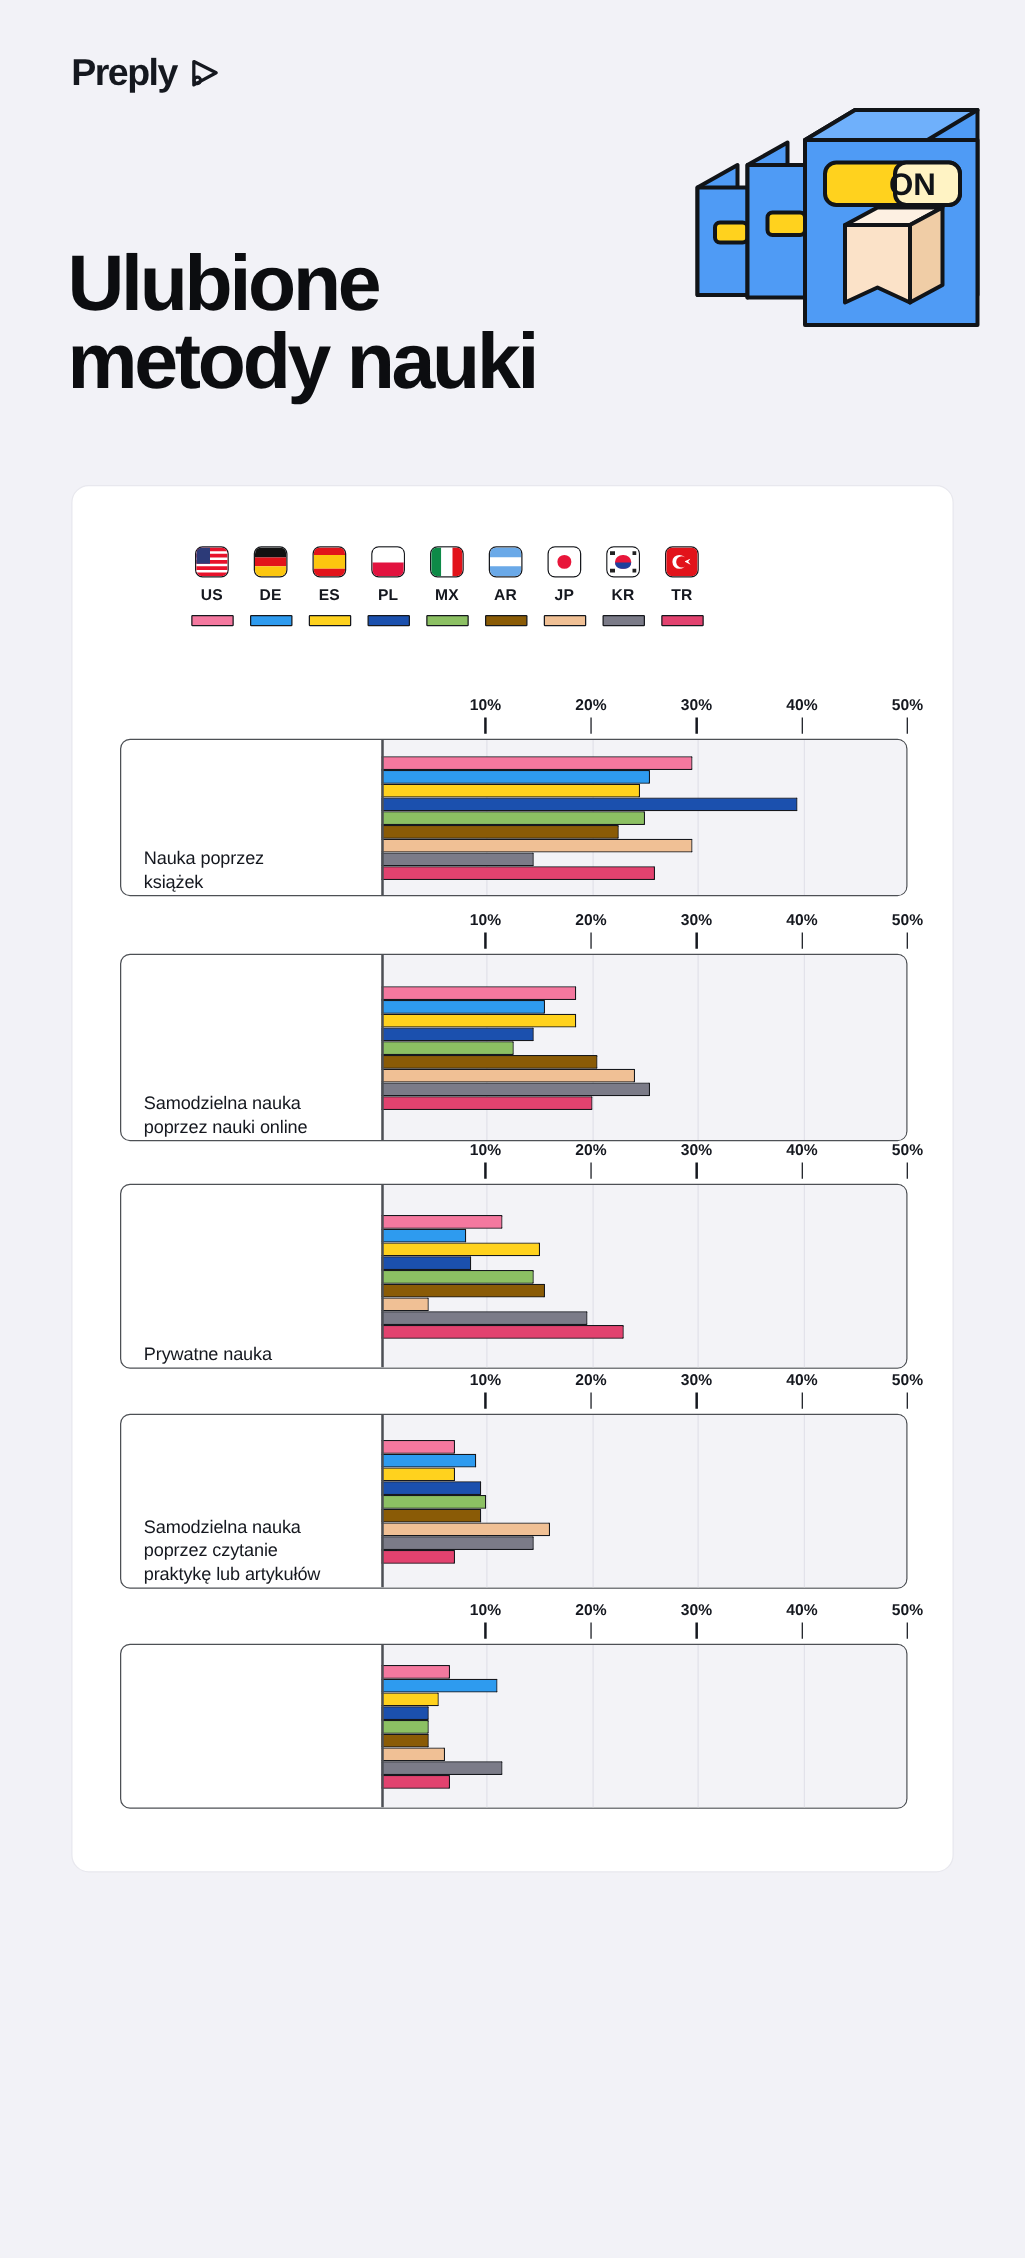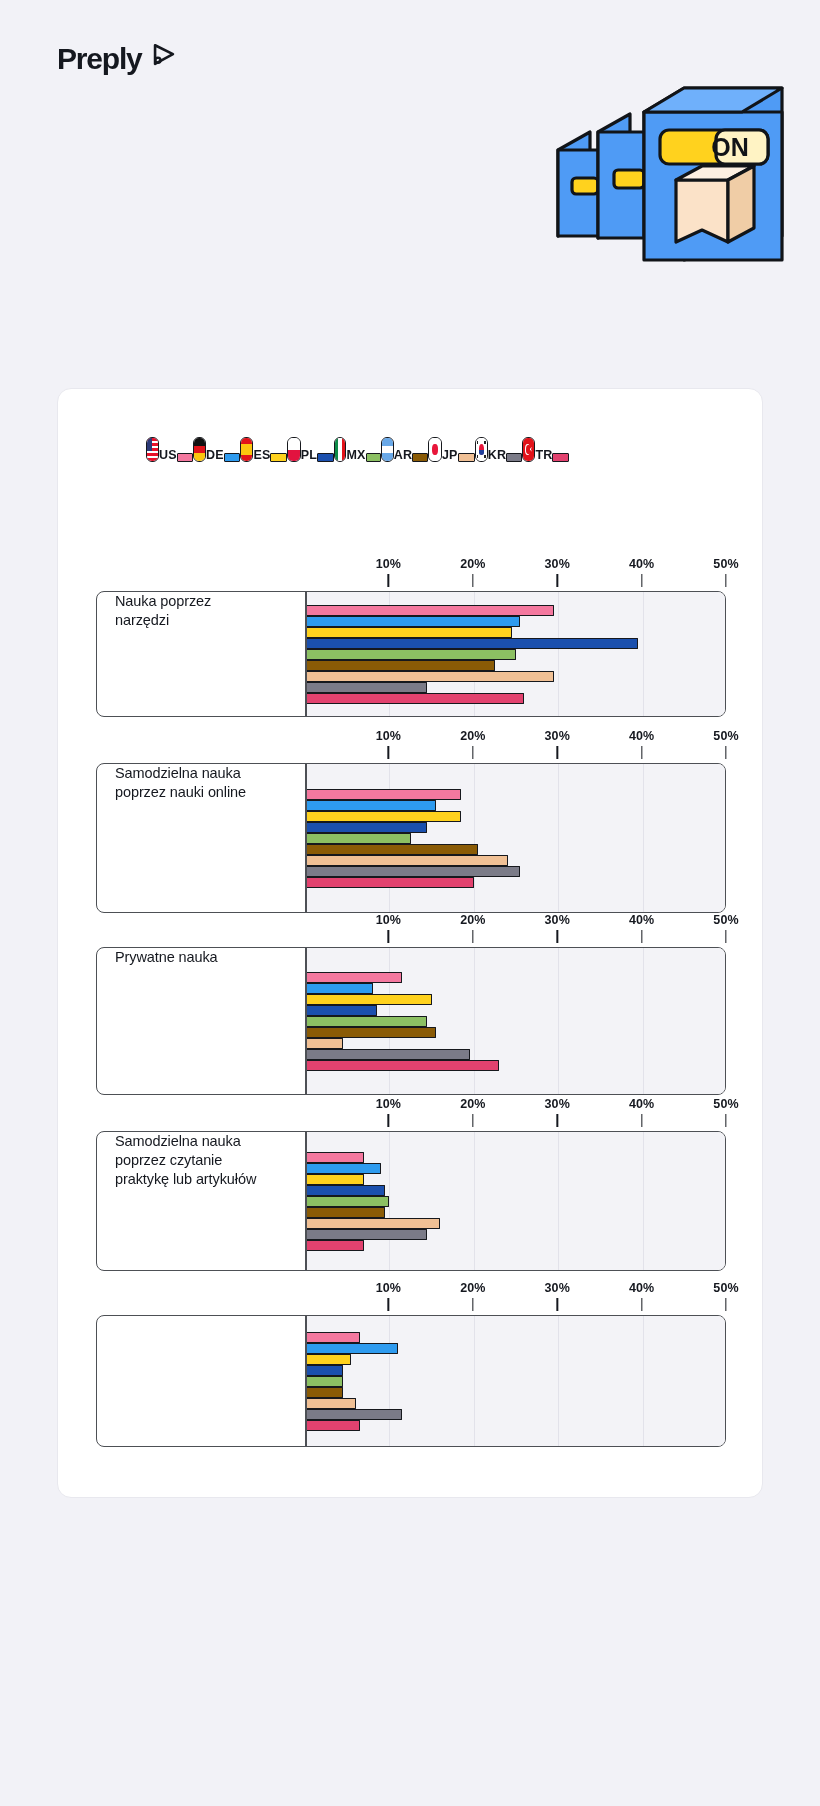--- a/index.html
+++ b/index.html
@@ -5,21 +5,21 @@
   * { box-sizing: border-box; margin: 0; padding: 0; }
   html, body {
     width: 820px; height: 1806px;
     background: #f2f2f7;
     font-family: "Liberation Sans", sans-serif;
     -webkit-font-smoothing: antialiased;
   }
   .page { position: relative; width: 820px; height: 1806px; overflow: hidden; }
 
   
-  .brand { position: absolute; left: 57px; top: 42px; display: flex; align-items: flex-start; gap: 9px; }
+  .brand { position: absolute; left: 57px; top: 42px; display: flex; align-items: center; gap: 9px; }
   .brand-word { font-size: 30px; font-weight: 800; letter-spacing: -1.2px; color: #15181f; }
   .brand-mark { width: 26px; height: 26px; }
 
   .title {
     position: absolute; left: 54px; top: 196px; width: 560px;
     font-size: 63px; line-height: 0.99; font-weight: 800;
     letter-spacing: -2.6px; color: #0c0d10;
   }
   .title .l2 { display: block; }
 
@@ -29,21 +29,21 @@
   
   .card {
     position: absolute; left: 57px; top: 388px;
     width: 706px; height: 1110px;
     background: #ffffff; border-radius: 14px;
     border: 1px solid #e8e8ee;
   }
 
   
   .legend { position: absolute; left: 88px; top: 48px; display: flex; gap: 0px; }
-  .legend-item { width: 47px; display: flex; flex-direction: row; align-items: flex-end; }
+  .legend-item { width: 47px; display: flex; flex-direction: column; align-items: center; }
   .flag {
     width: 27px; height: 25px; border-radius: 6px; border: 1.6px solid #16181d;
     overflow: hidden; position: relative; background: #fff;
   }
   .flag i { position: absolute; left: 0; right: 0; display: block; }
   .flag b { position: absolute; top: 0; bottom: 0; display: block; }
   .legend-code {
     margin-top: 7px; font-size: 12.5px; font-weight: 800;
     letter-spacing: 0.2px; color: #15181f;
   }
@@ -60,21 +60,21 @@
     display: block; font-size: 12.5px; font-weight: 800; color: #15181f; letter-spacing: 0.1px;
   }
   .axis .tk i { display: block; width: 1.4px; height: 13px; background: #15181f; margin: 3px auto 0; }
 
   .plot {
     position: relative; border: 1.5px solid #4d5055; border-radius: 8px;
     background: #ffffff; overflow: hidden;
   }
   .plot-label {
     position: absolute; left: 18px; top: 0; bottom: 0; width: 186px;
-    display: flex; align-items: flex-start;
+    display: flex; align-items: flex-end;
     font-size: 14.5px; line-height: 1.3; color: #15181f; letter-spacing: -0.1px;
     z-index: 4;
   }
   .track {
     position: absolute; left: 208px; top: 0; bottom: 0; right: 0;
     background: #f3f3f7;
   }
   .track .grid { position: absolute; top: 0; bottom: 0; width: 1px; background: #e2e2ea; }
   .bars { position: absolute; left: 208px; right: 0; top: 0; bottom: 0; z-index: 3;
           display: flex; flex-direction: column; justify-content: center; }
@@ -109,20 +109,24 @@
       <path d="M92 52 L132 28 L230 28 L190 52 Z" fill="#6fb0fb"></path>
       <rect x="108" y="70" width="108" height="34" rx="9" fill="#ffd21e"></rect>
       <rect x="164" y="70" width="52" height="34" rx="9" fill="#fff3c4"></rect>
       <path d="M124 120 L176 120 L176 182 L150 170 L124 182 Z" fill="#fbe2c8"></path>
       <path d="M124 120 L150 106 L202 106 L176 120 Z" fill="#fdf0e2"></path>
       <path d="M176 120 L202 106 L202 168 L176 182 Z" fill="#f0cda6"></path>
     </g>
     <text x="178" y="96" font-family="Liberation Sans, sans-serif" font-size="25" font-weight="800" fill="#111418" text-anchor="middle">ON</text>
   </svg>
 
+  <div class="title">
+    <span class="l1">Ulubione</span>
+    <span class="l2">metody nauki</span>
+  </div>
 
   <div class="card">
     <div class="legend" id="legend">
         <div class="legend-item">
           <div class="flag">
             <i style="top:0;height:100%;background:#e8122b"></i>
             <i style="top:11%;height:11%;background:#fff"></i>
             <i style="top:33%;height:11%;background:#fff"></i>
             <i style="top:55%;height:11%;background:#fff"></i>
             <i style="top:77%;height:11%;background:#fff"></i>
@@ -234,21 +238,21 @@
           <div class="plot" style="height: 126px;">
             <div class="track">
               <div class="grid" style="left: 84.4px;"></div>
               <div class="grid" style="left: 168.8px;"></div>
               <div class="grid" style="left: 253.2px;"></div>
               <div class="grid" style="left: 337.6px;"></div>
             </div>
             <div class="plot-label">
               <div>
                 <div>Nauka poprzez</div>
-                <div>narzędzi</div>
+                <div>książek</div>
               </div>
             </div>
             <div class="bars">
               <div class="barrow">
                 <div class="bar" style="width: 248.98px; background: rgb(244, 120, 159);"></div>
               </div>
               <div class="barrow">
                 <div class="bar" style="width: 215.22px; background: rgb(46, 155, 239);"></div>
               </div>
               <div class="barrow">

